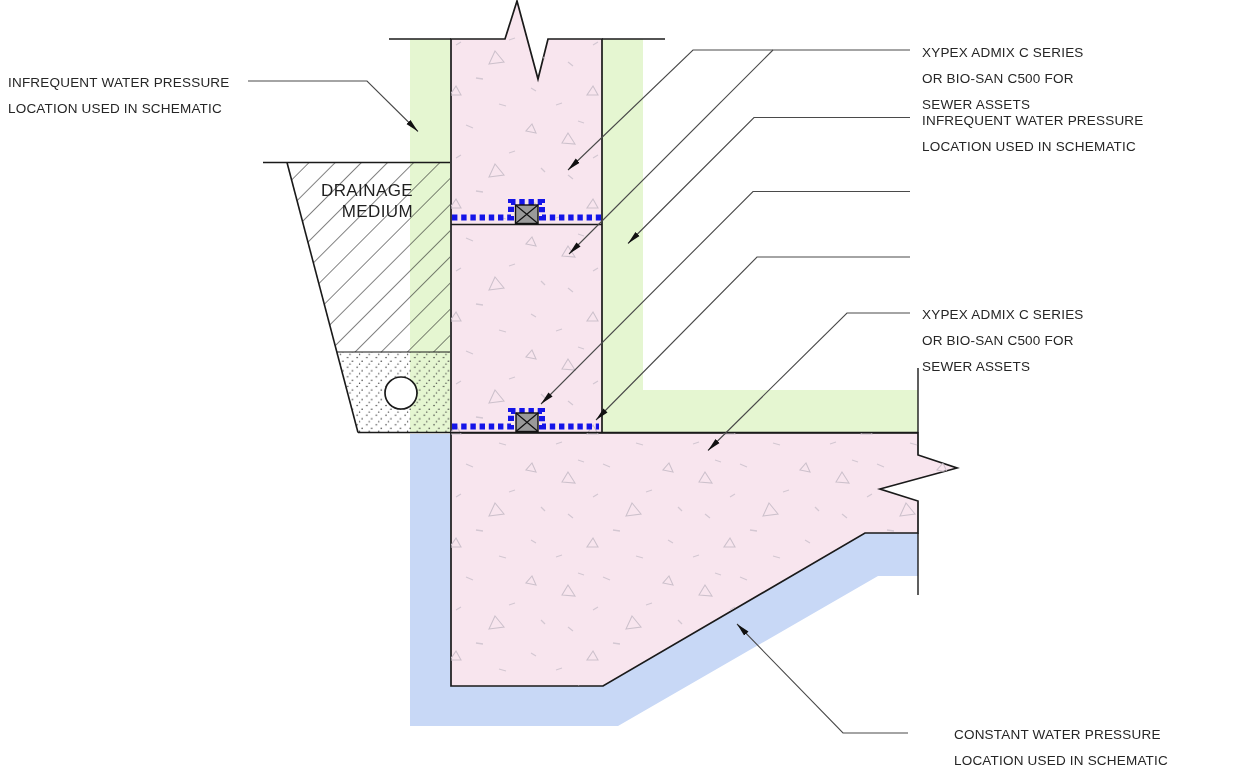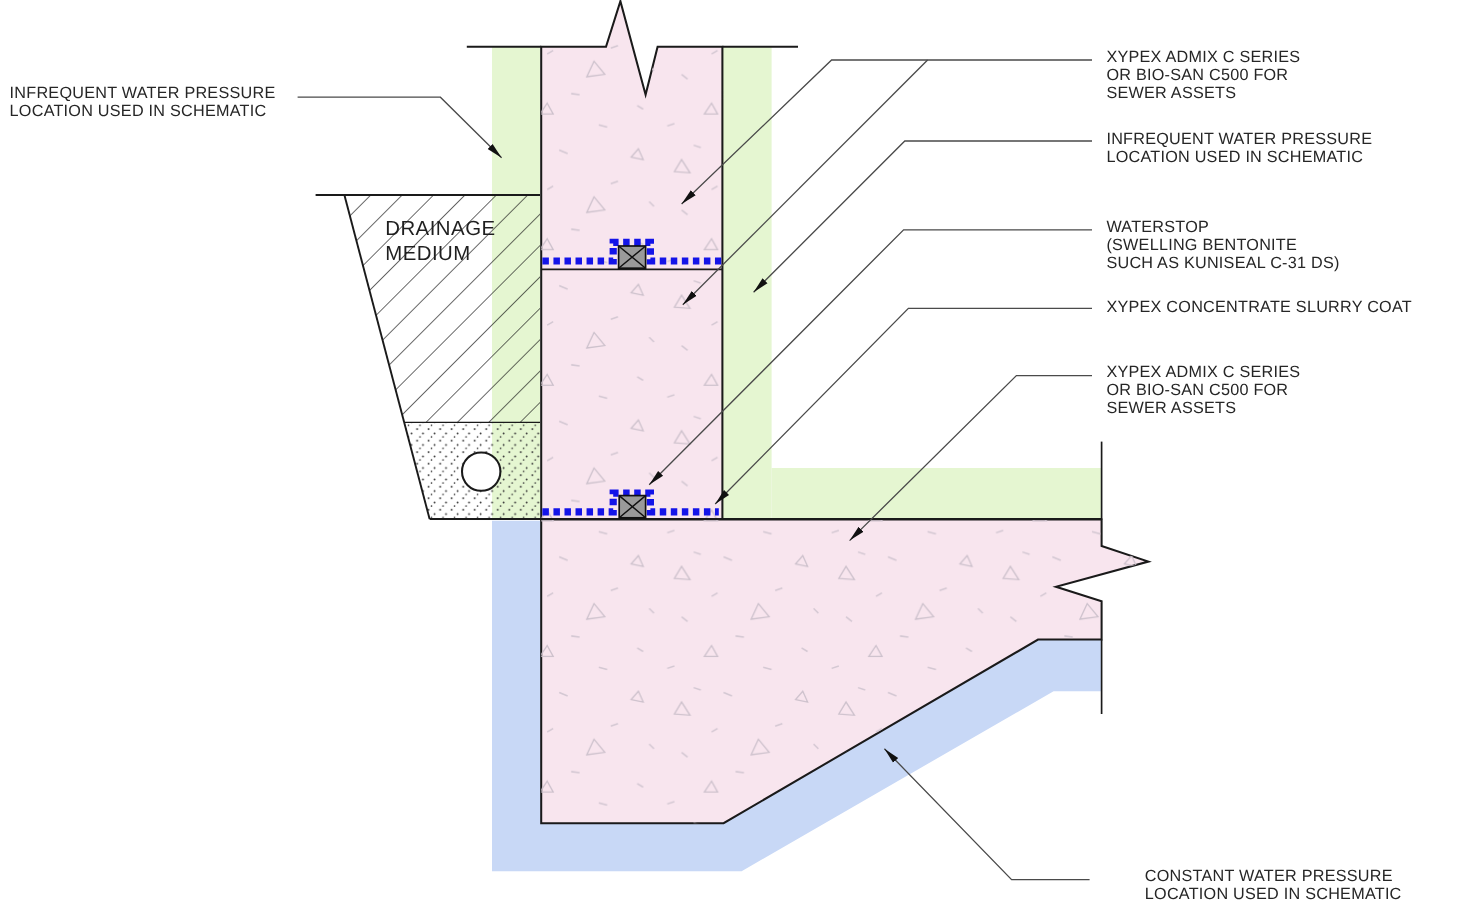--- a/index.html
+++ b/index.html
@@ -1,21 +1,21 @@
 <!DOCTYPE html>
 <html><head>
 <meta charset="utf-8">
 <style>
   html,body{margin:0;padding:0;background:#ffffff;}
   .stage{position:relative;width:1233px;height:768px;background:#fff;overflow:hidden;
          font-family:"Liberation Sans","DejaVu Sans",sans-serif;}
   .stage svg{position:absolute;left:0;top:0;}
   .lbl{position:absolute;white-space:pre-line;color:#262626;font-size:13.5px;
-       line-height:15px;letter-spacing:0.2px;}
-  .lbl-big{font-size:17px;line-height:20.5px;color:#1f1f1f;letter-spacing:0.4px;}
+       line-height:26px;letter-spacing:0.2px;}
+  .lbl-big{font-size:17px;line-height:20.5px;color:#1f1f1f;letter-spacing:0.4px;text-align:right;}
 </style>
 </head>
 <body>
 
 <div class="stage">
 
 <svg width="1233" height="768" viewBox="0 0 1233 768">
   <defs>
     <marker id="arrow" viewBox="0 0 13 8" markerUnits="userSpaceOnUse" markerWidth="14" markerHeight="9" refX="12.5" refY="4" orient="auto">
       <polygon points="0,1.3 12.5,4 0,6.7" fill="#111"></polygon>
@@ -122,25 +122,21 @@
 <div class="lbl lbl-big" style="left:321px;top:181px;">DRAINAGE
 MEDIUM</div>
 
 <div class="lbl" style="left:922px;top:40px;">XYPEX ADMIX C SERIES
 OR BIO-SAN C500 FOR
 SEWER ASSETS</div>
 
 <div class="lbl" style="left:922px;top:108px;">INFREQUENT WATER PRESSURE
 LOCATION USED IN SCHEMATIC</div>
 
-<div class="lbl" style="left:922px;top:181px;">WATERSTOP
-(SWELLING BENTONITE
-SUCH AS KUNISEAL C-31 DS)</div>
 
-<div class="lbl" style="left:922px;top:248px;">XYPEX CONCENTRATE SLURRY COAT</div>
 
 <div class="lbl" style="left:922px;top:302px;">XYPEX ADMIX C SERIES
 OR BIO-SAN C500 FOR
 SEWER ASSETS</div>
 
 <div class="lbl" style="left:954px;top:722px;">CONSTANT WATER PRESSURE
 LOCATION USED IN SCHEMATIC</div>
 
 </div>
 

